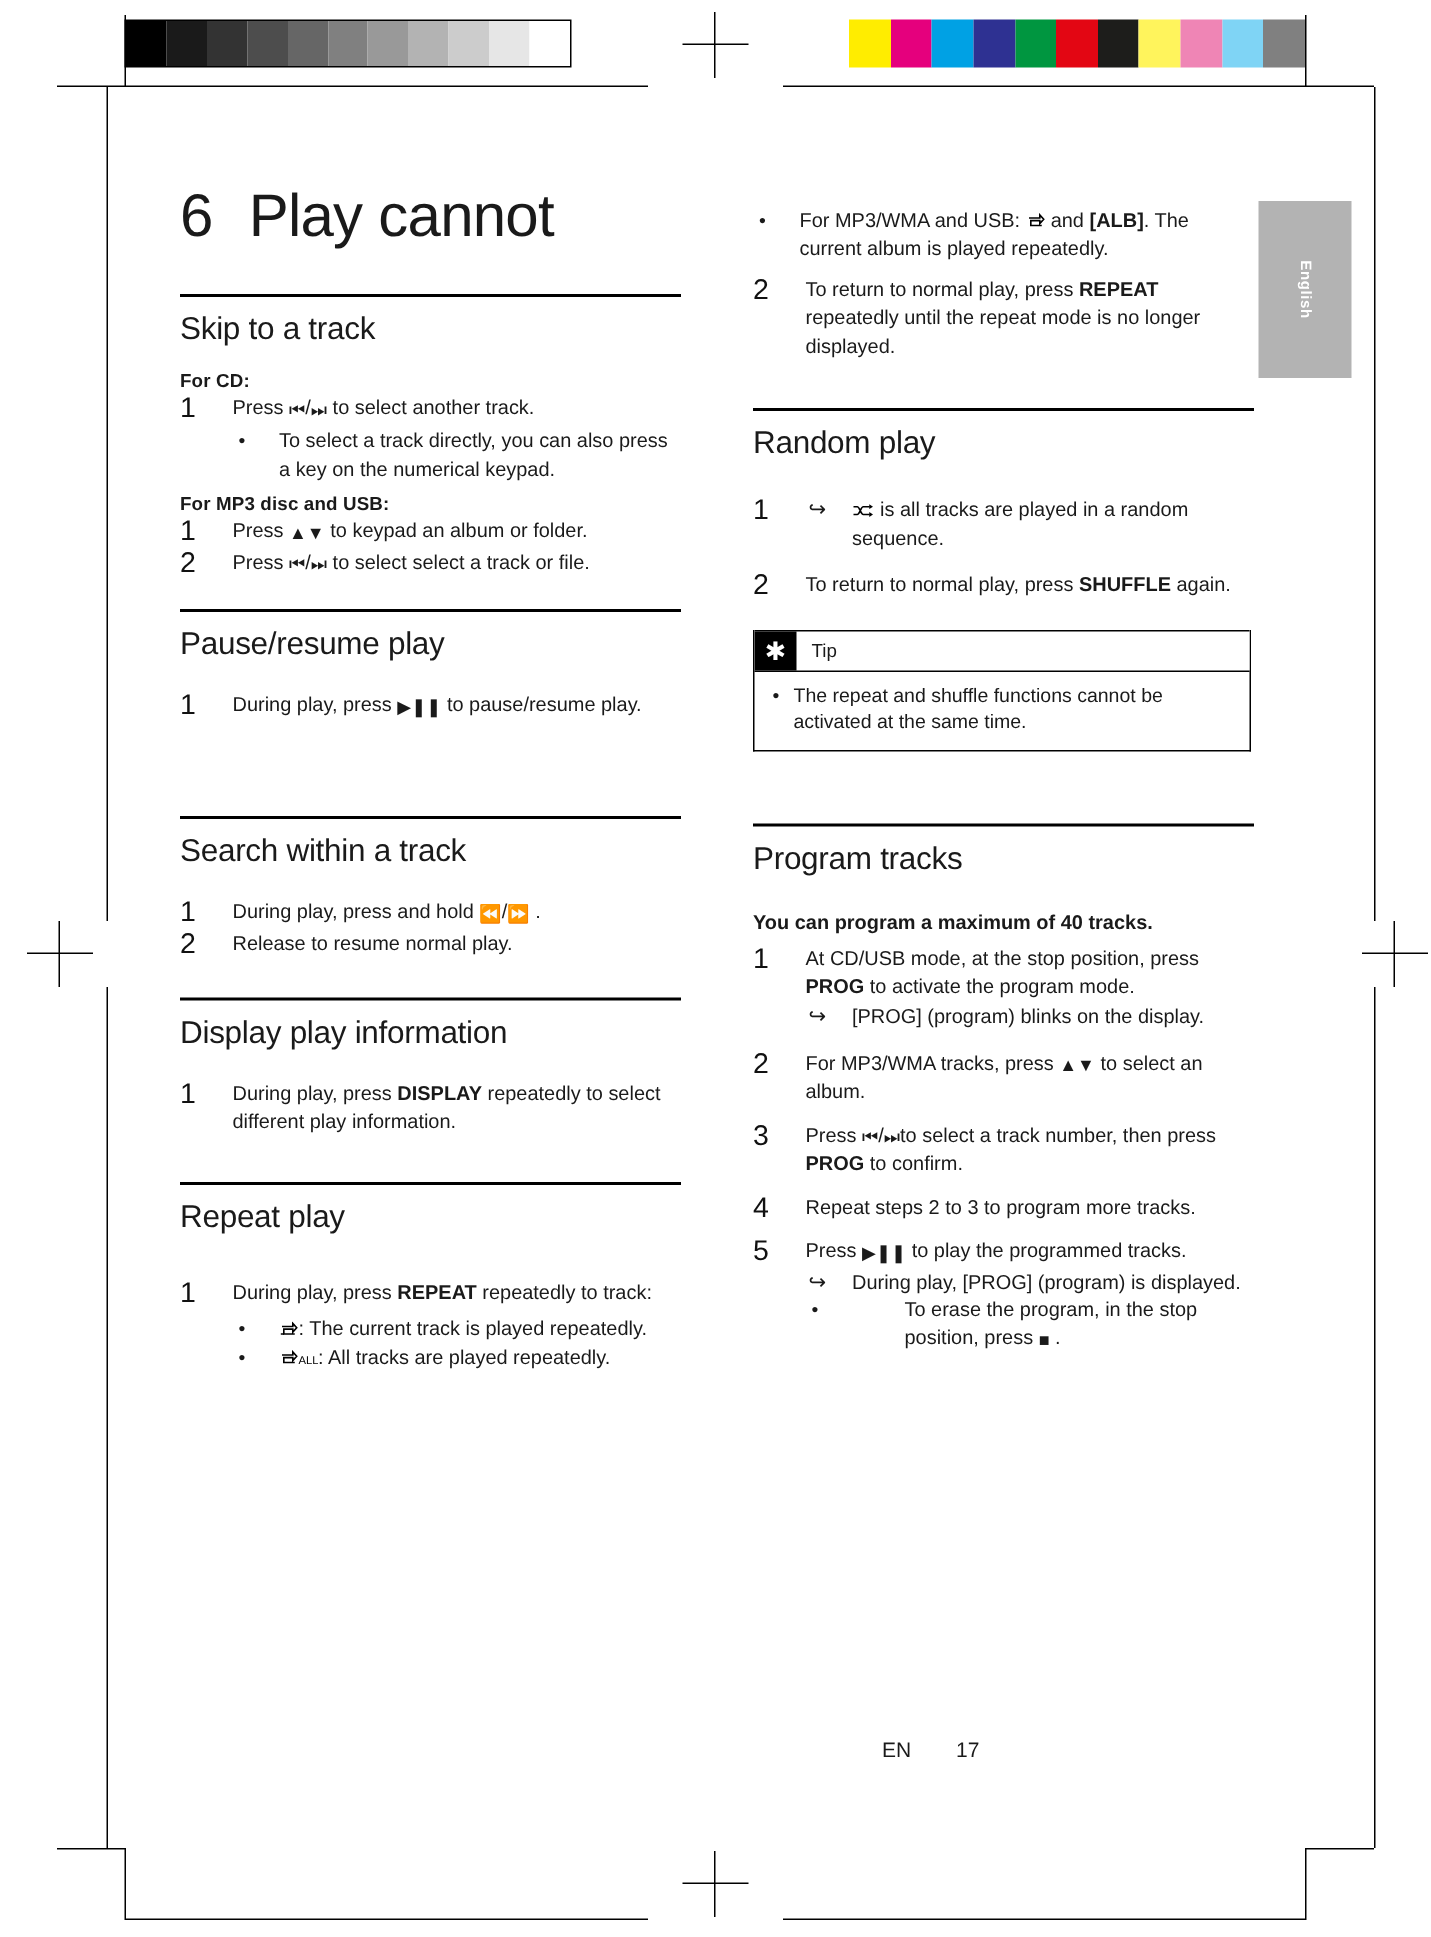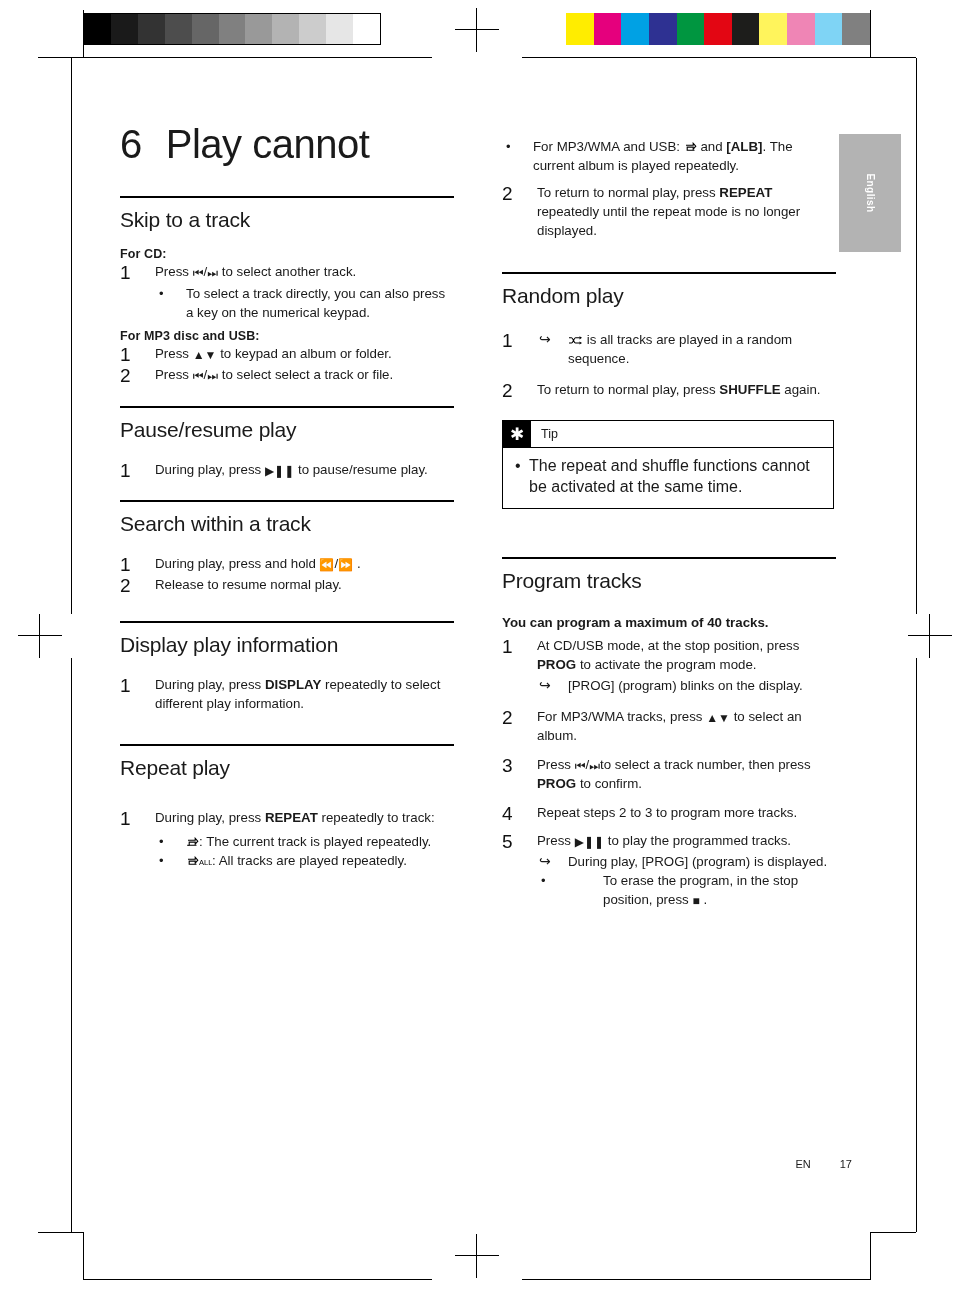--- a/index.html
+++ b/index.html
@@ -250,21 +250,21 @@
     padding-left: 10px;
   }
   .tip-body {
     border-top: 1px solid #000;
     padding: 8px 10px 10px 10px;
   }
   .tip-body ul { list-style: none; margin: 0; padding: 0; }
   .tip-body li {
     position: relative;
     padding-left: 16px;
-    font-size: 16px;
+    font-size: 13px;
     line-height: 1.3;
   }
   .tip-body li::before {
     content: "\2022";
     position: absolute;
     left: 2px;
     top: 0;
   }
 
   .intro-line {
@@ -292,25 +292,25 @@
     font-size: 10px;
     font-weight: bold;
     color: #ffffff;
     letter-spacing: 0.4px;
     white-space: nowrap;
   }
 
   
   .footer {
     position: absolute;
-    left: 616px;
+    left: 588px;
     top: 1158px;
     width: 236px;
-    text-align: right;
-    font-size: 11px;
+    text-align: left;
+    font-size: 14px;
   }
   .footer .lang { display: inline-block; }
   .footer .pg { display: inline-block; margin-left: 26px; }
 </style>
 </head>
 <body>
 
 <div class="grayscale-bar">
   <i style="background:#000000"></i>
     <i style="background:#1a1a1a"></i>
@@ -408,21 +408,21 @@
         <li>
           <span class="num">1</span>
           <span class="step-text"><span>During play, press</span>
             <span class="ico">▶❚❚</span>
             <span>to pause/resume play.</span>
           </span>
         </li>
       </ol>
     </div>
 
-    <div class="sect-wrap" style="margin-top:20px">
+    <div class="sect-wrap" style="margin-top:64px">
       <h2 class="sect">Search within a track</h2>
       <ol class="steps" style="margin-top:10px">
         <li>
           <span class="num">1</span>
           <span class="step-text"><span>During play, press and hold</span>
             <span class="ico">⏪</span>/<span class="ico">⏩</span> .
           </span>
         </li>
         <li>
           <span class="num">2</span>

